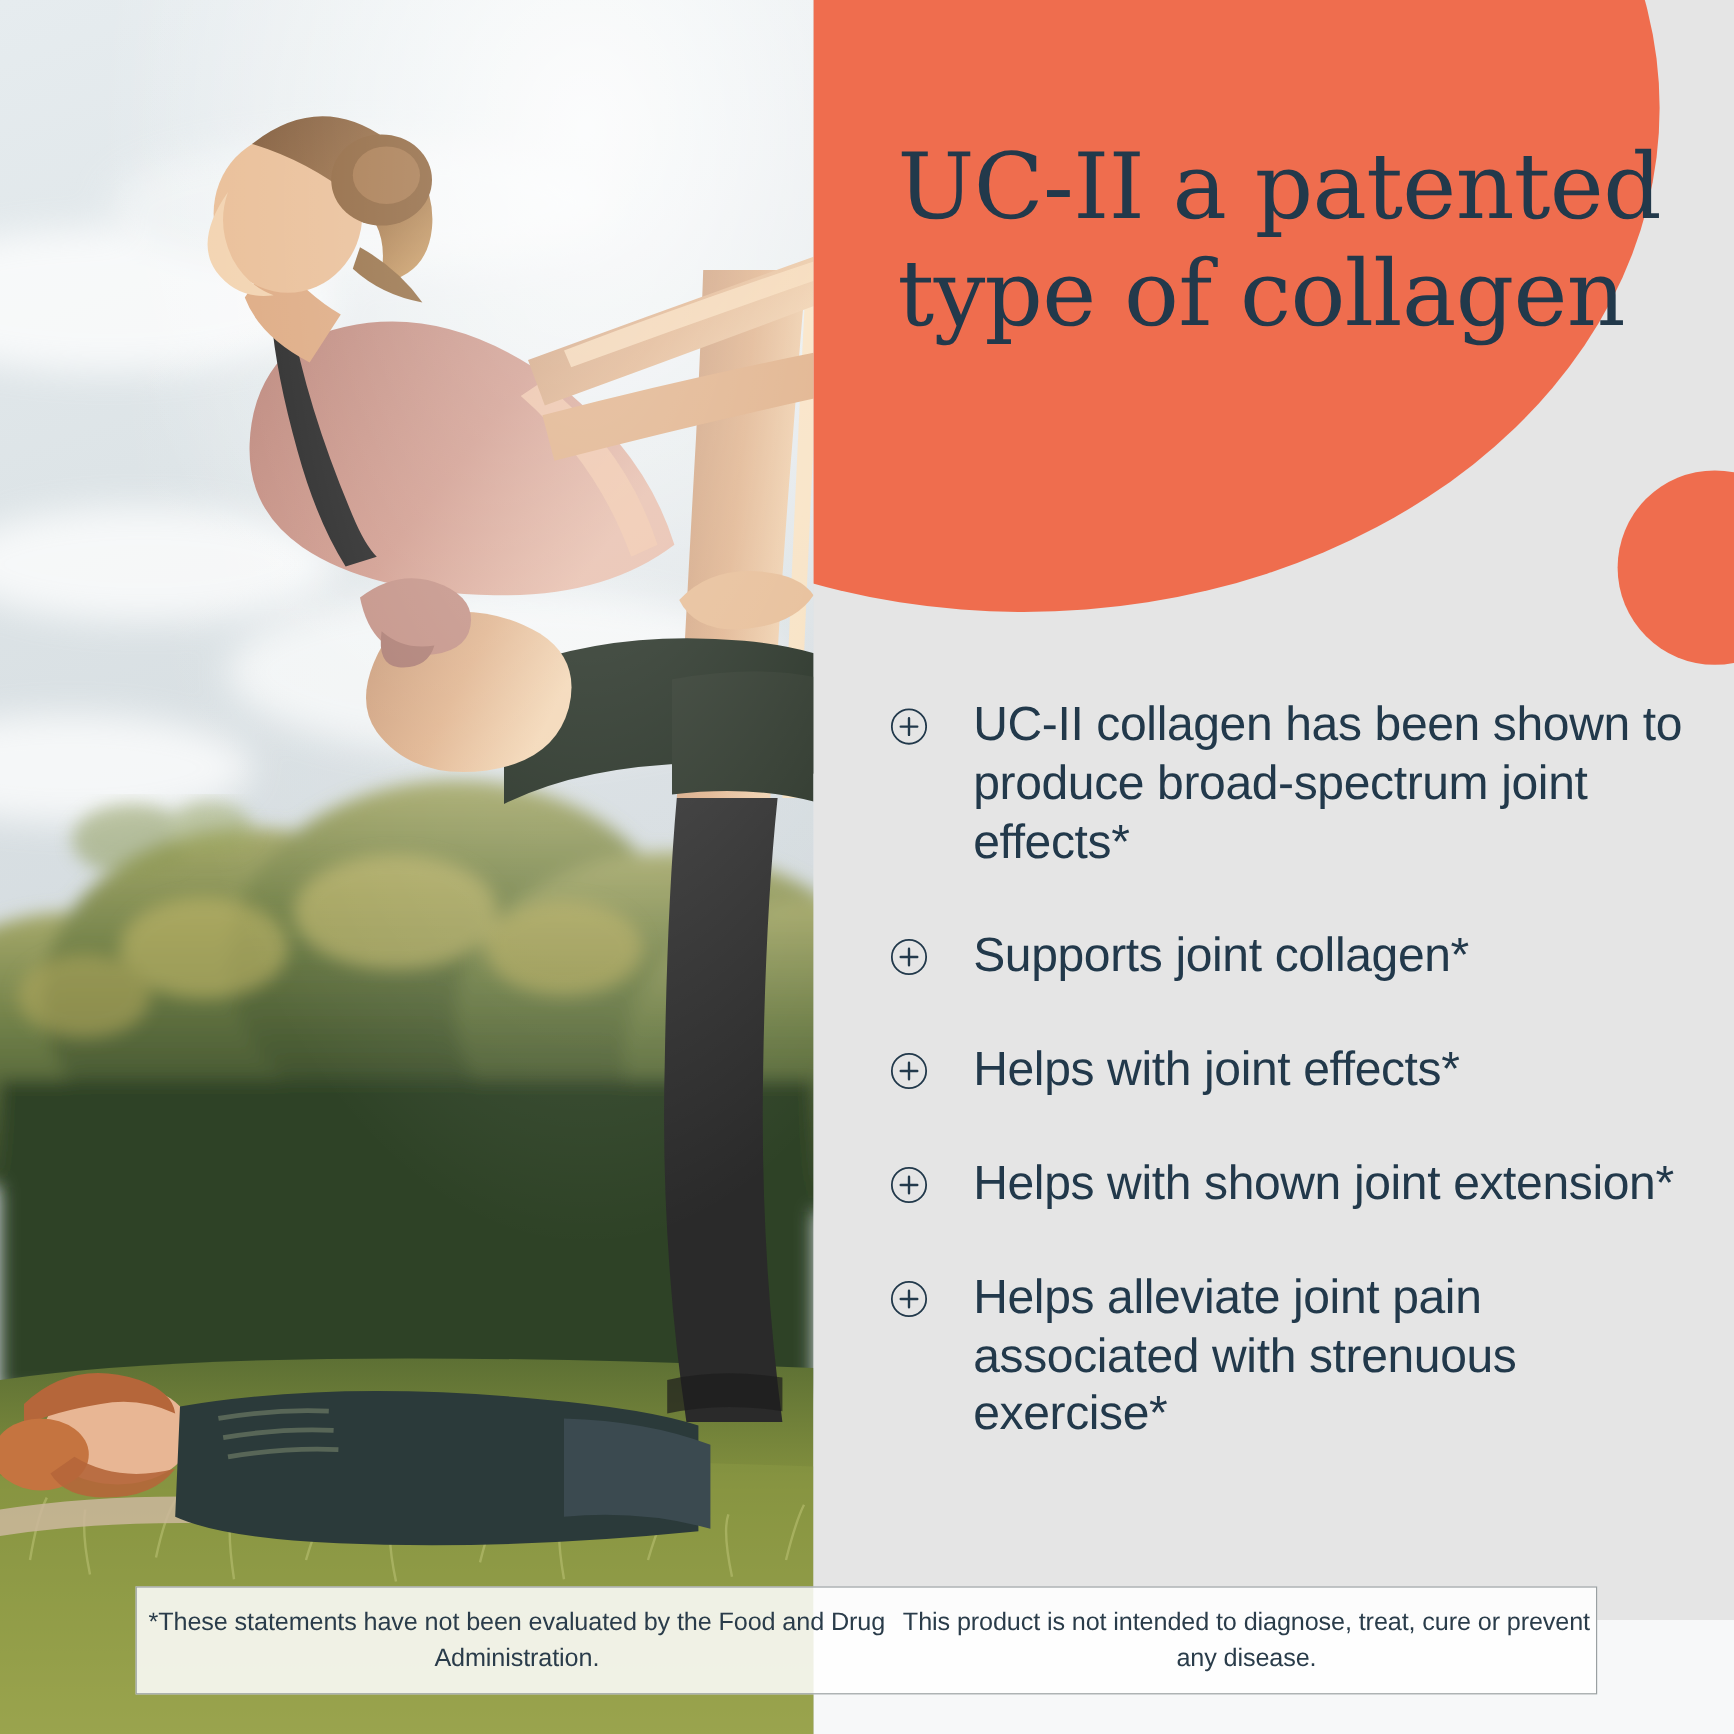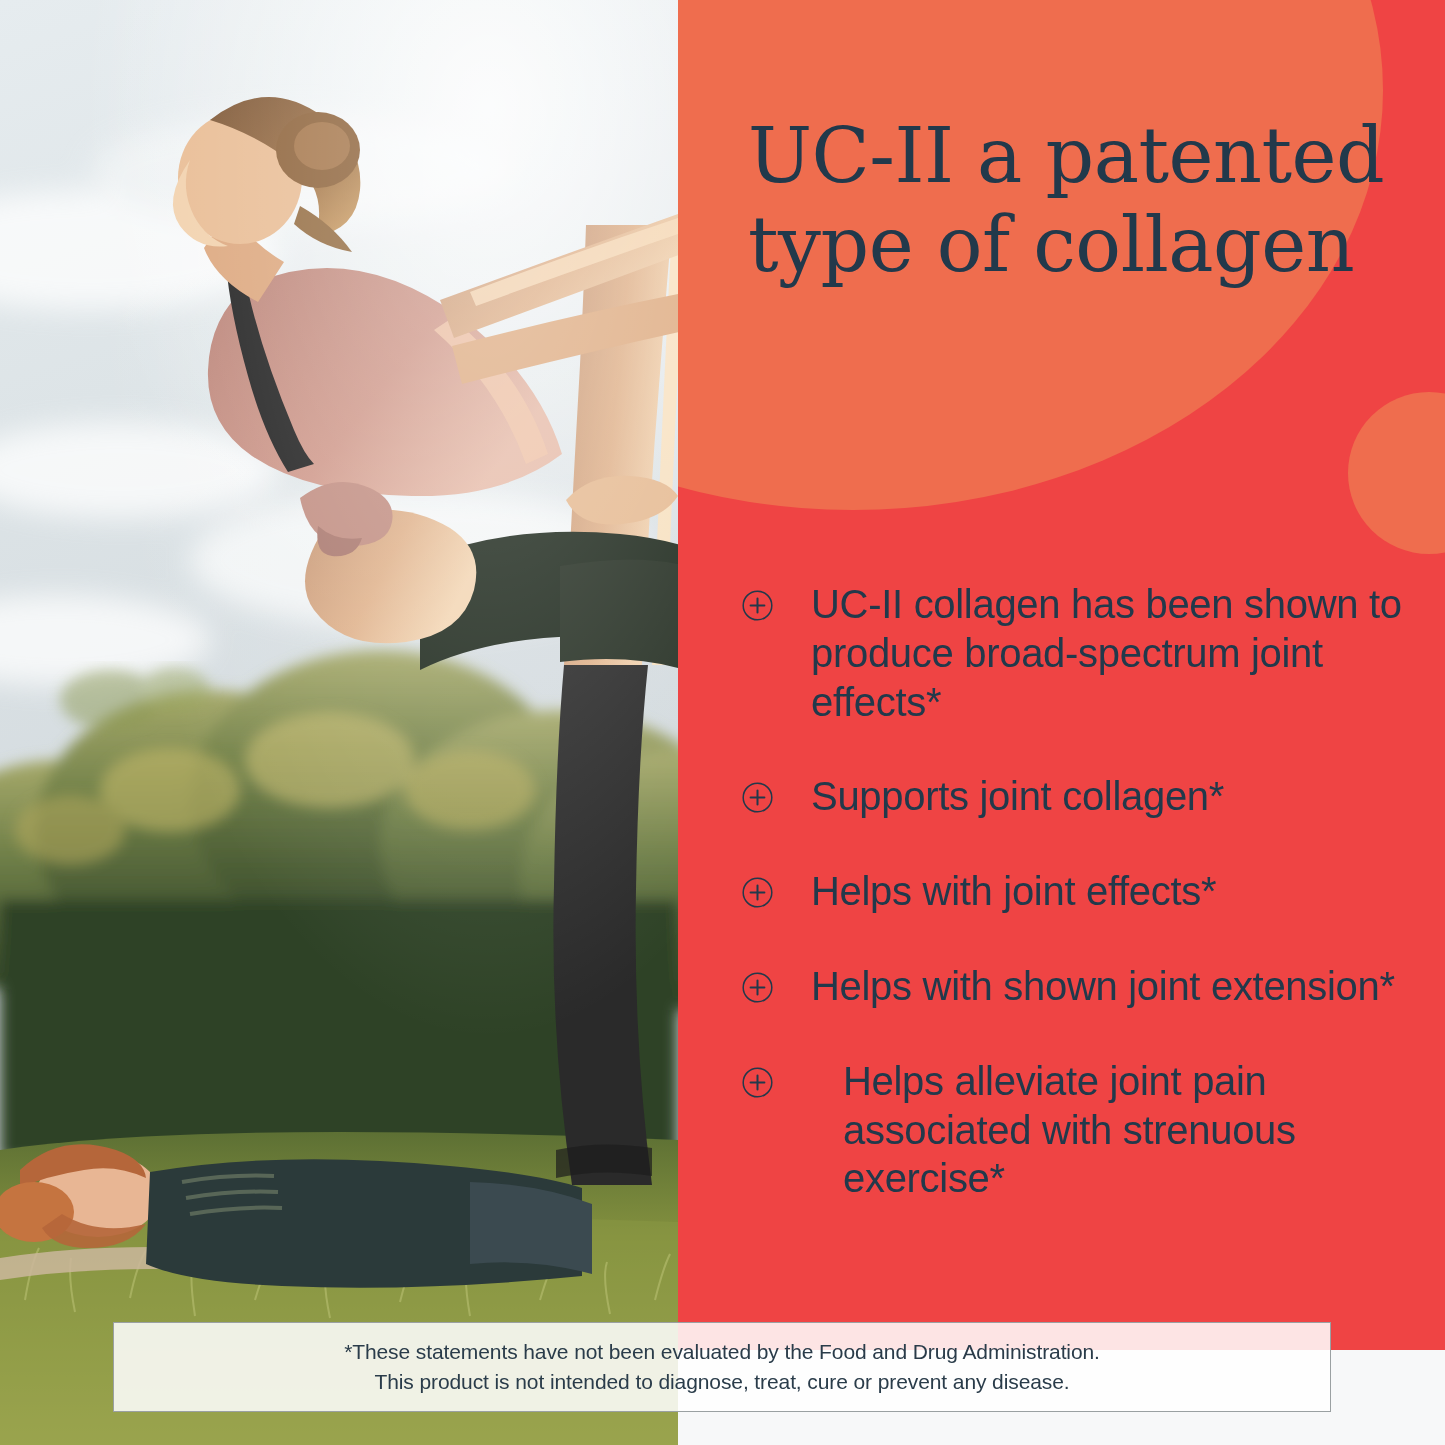--- a/index.html
+++ b/index.html
@@ -26,21 +26,21 @@
     background: #cdd5d8;
   }
   .photo-svg { display: block; width: 678px; height: 1445px; }
 
   
   .content-panel {
     position: absolute;
     left: 678px; top: 0;
     width: 767px;
     height: 1350px;
-    background: #ef4444;
+    background: #e5e5e5;
     overflow: hidden;
     text-decoration: underline;
   }
 
   
   .blob {
     position: absolute;
     left: -355px;
     top: -330px;
     width: 1060px;
@@ -82,21 +82,21 @@
     list-style: none;
     margin: 12px;
     padding: 0;
     z-index: 3;
   }
   .benefit-item {
     display: flex;
     align-items: flex-start;
     margin-bottom: 46px;
   }
-  .benefit-item:last-child { margin-bottom: 0; gap: 32px; }
+  .benefit-item:last-child { margin-bottom: 0; }
   .plus-badge {
     flex: 0 0 auto;
     width: 31px;
     height: 31px;
     margin-top: 10px;
     margin-right: 38px;
   }
   .plus-badge svg { display: block; }
   .benefit-text {
     font-family: "Liberation Sans", sans-serif;
@@ -111,21 +111,21 @@
   .disclaimer {
     position: absolute;
     left: 113px;
     top: 1322px;
     width: 1218px;
     height: 90px;
     box-sizing: border-box;
     border: 1.5px solid #9aa0a2;
     background: rgba(255,255,255,0.86);
     display: flex;
-    flex-direction: column;
+    flex-direction: row;
     align-items: center;
     justify-content: center;
     z-index: 6;
   }
   .disclaimer-line {
     font-family: "Liberation Sans", sans-serif;
     font-size: 21px;
     line-height: 1.45;
     color: #2a3c4a;
     text-align: center;

